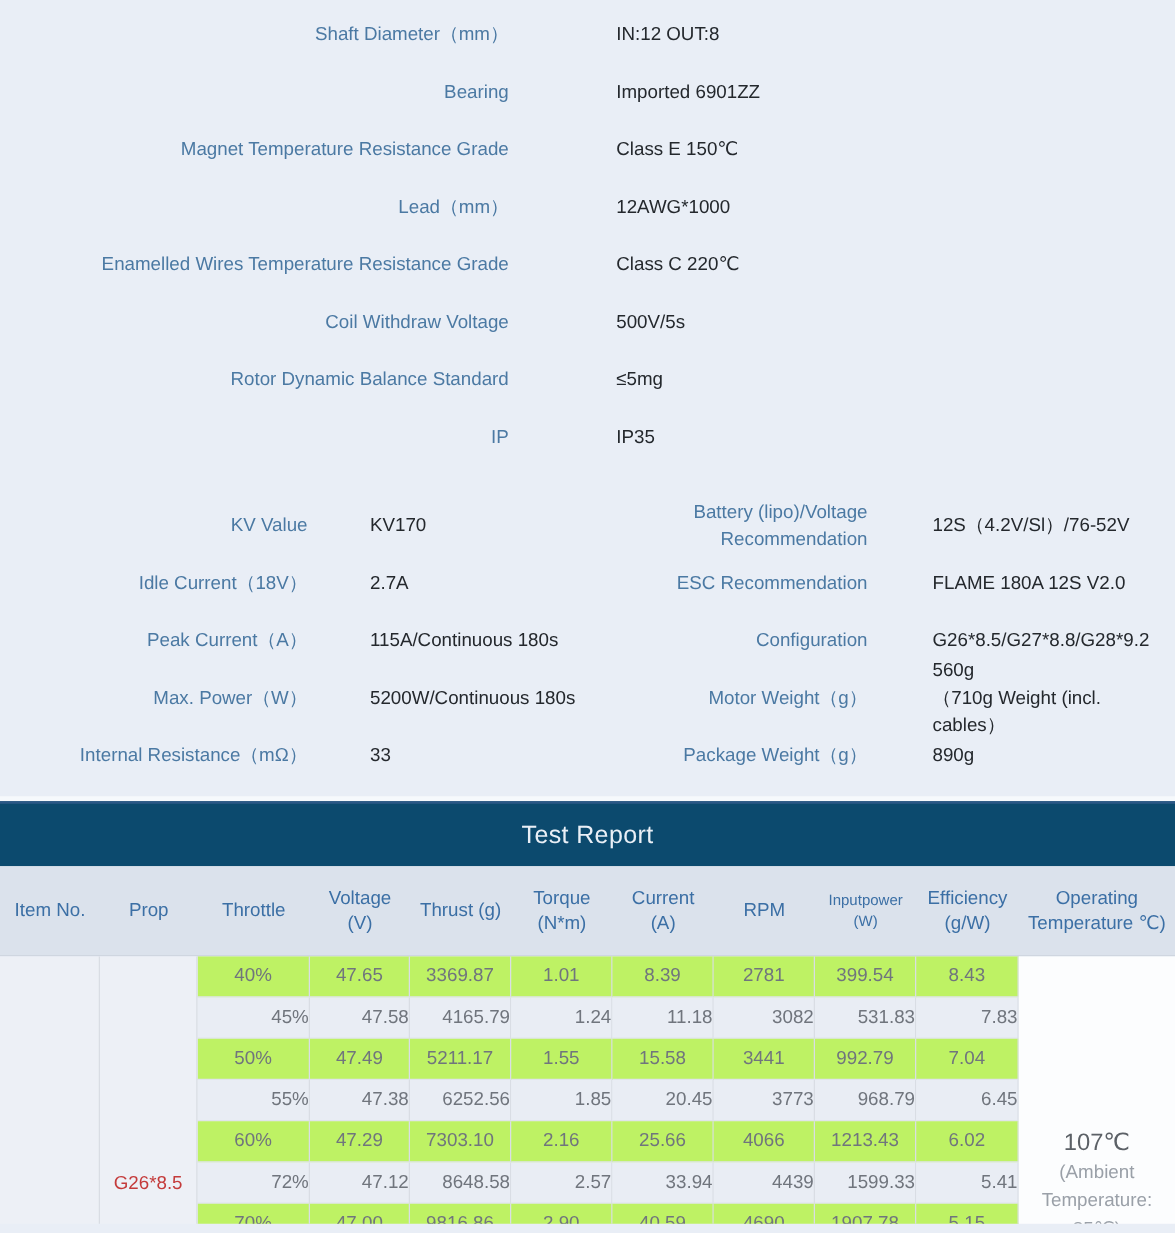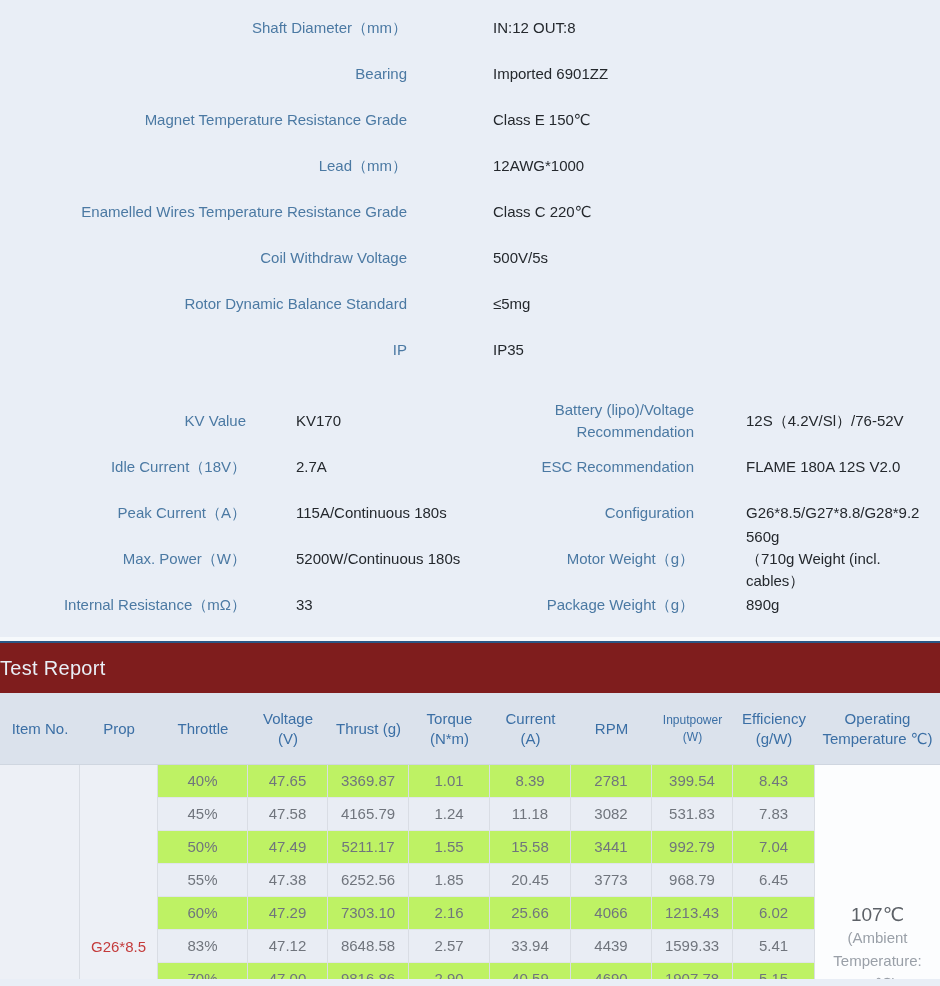--- a/index.html
+++ b/index.html
@@ -18,22 +18,22 @@
   .spec-grid{margin-top:26px;padding-left:9px;}
   .sg-row{display:flex;align-items:center;height:46px;}
   .sg-label-l{flex:0 0 237px;text-align:right;color:#4b79a3;font-size:15px;line-height:22px;}
   .sg-value-l{flex:0 0 173px;margin-left:50px;color:#24282d;font-size:15px;line-height:22px;}
   .sg-label-r{flex:0 0 225px;text-align:right;color:#4b79a3;font-size:15px;line-height:22px;}
   .sg-value-r{flex:1;margin-left:52px;color:#24282d;font-size:15px;line-height:22px;white-space:pre-line;}
   
   .sep1{height:9px;}
   .sep2{height:4px;background:#f6f9fc;}
   .tr-bar{
-    height:52px;background:#7f1d1d;border-top:2px solid #2b5886;box-sizing:border-box;
-    display:flex;align-items:center;justify-content:flex-start;
+    height:52px;background:#0c4a6e;border-top:2px solid #2b5886;box-sizing:border-box;
+    display:flex;align-items:center;justify-content:center;
   }
   .tr-title{color:#e9eff6;font-size:20px;letter-spacing:.3px;}
   .tr-head{
     height:72px;background:#dbe2ec;border-bottom:1px solid #cfd6e0;box-sizing:border-box;
     display:flex;align-items:center;
   }
   .th-cell{
     color:#3b6fa5;font-size:15px;line-height:20px;text-align:center;
     display:flex;align-items:center;justify-content:center;height:100%;
     box-sizing:border-box;padding:0 4px;
@@ -44,21 +44,21 @@
     display:grid;
     grid-template-columns:80px 78px 90px 80px 81px 81px 81px 81px 81px 82px 125px;
     grid-auto-rows:33px;
   }
   .td{
     font-size:15px;color:#70757d;text-align:center;line-height:32px;
     border-right:1px solid #d9dde4;border-bottom:1px solid #e0e4eb;box-sizing:border-box;
     overflow:hidden;white-space:nowrap;
   }
   .row-odd{background:#bef264;}
-  .row-even{background:#e9edf4;}
+  .row-even{background:#e9edf4;text-align:right;}
   .span-col{
     background:#edf0f6;border-right:1px solid #d9dde4;box-sizing:border-box;
     grid-row:1 / 8;position:relative;
   }
   .prop-label{
     position:absolute;top:165px;left:0;width:100%;height:33px;line-height:33px;
     text-align:center;color:#c43b3b;font-size:15px;
   }
   .temp-col{
     background:#fcfdfe;box-sizing:border-box;grid-row:1 / 8;grid-column:11;
@@ -207,21 +207,21 @@
 
   <div class="td row-odd" style="grid-column:3;grid-row:5">60%</div>
   <div class="td row-odd" style="grid-column:4;grid-row:5">47.29</div>
   <div class="td row-odd" style="grid-column:5;grid-row:5">7303.10</div>
   <div class="td row-odd" style="grid-column:6;grid-row:5">2.16</div>
   <div class="td row-odd" style="grid-column:7;grid-row:5">25.66</div>
   <div class="td row-odd" style="grid-column:8;grid-row:5">4066</div>
   <div class="td row-odd" style="grid-column:9;grid-row:5">1213.43</div>
   <div class="td row-odd" style="grid-column:10;grid-row:5">6.02</div>
 
-  <div class="td row-even" style="grid-column:3;grid-row:6">83%</div>
+  <div class="td row-even" style="grid-column:3;grid-row:6">72%</div>
   <div class="td row-even" style="grid-column:4;grid-row:6">47.12</div>
   <div class="td row-even" style="grid-column:5;grid-row:6">8648.58</div>
   <div class="td row-even" style="grid-column:6;grid-row:6">2.57</div>
   <div class="td row-even" style="grid-column:7;grid-row:6">33.94</div>
   <div class="td row-even" style="grid-column:8;grid-row:6">4439</div>
   <div class="td row-even" style="grid-column:9;grid-row:6">1599.33</div>
   <div class="td row-even" style="grid-column:10;grid-row:6">5.41</div>
 
   <div class="td row-odd" style="grid-column:3;grid-row:7">70%</div>
   <div class="td row-odd" style="grid-column:4;grid-row:7">47.00</div>

